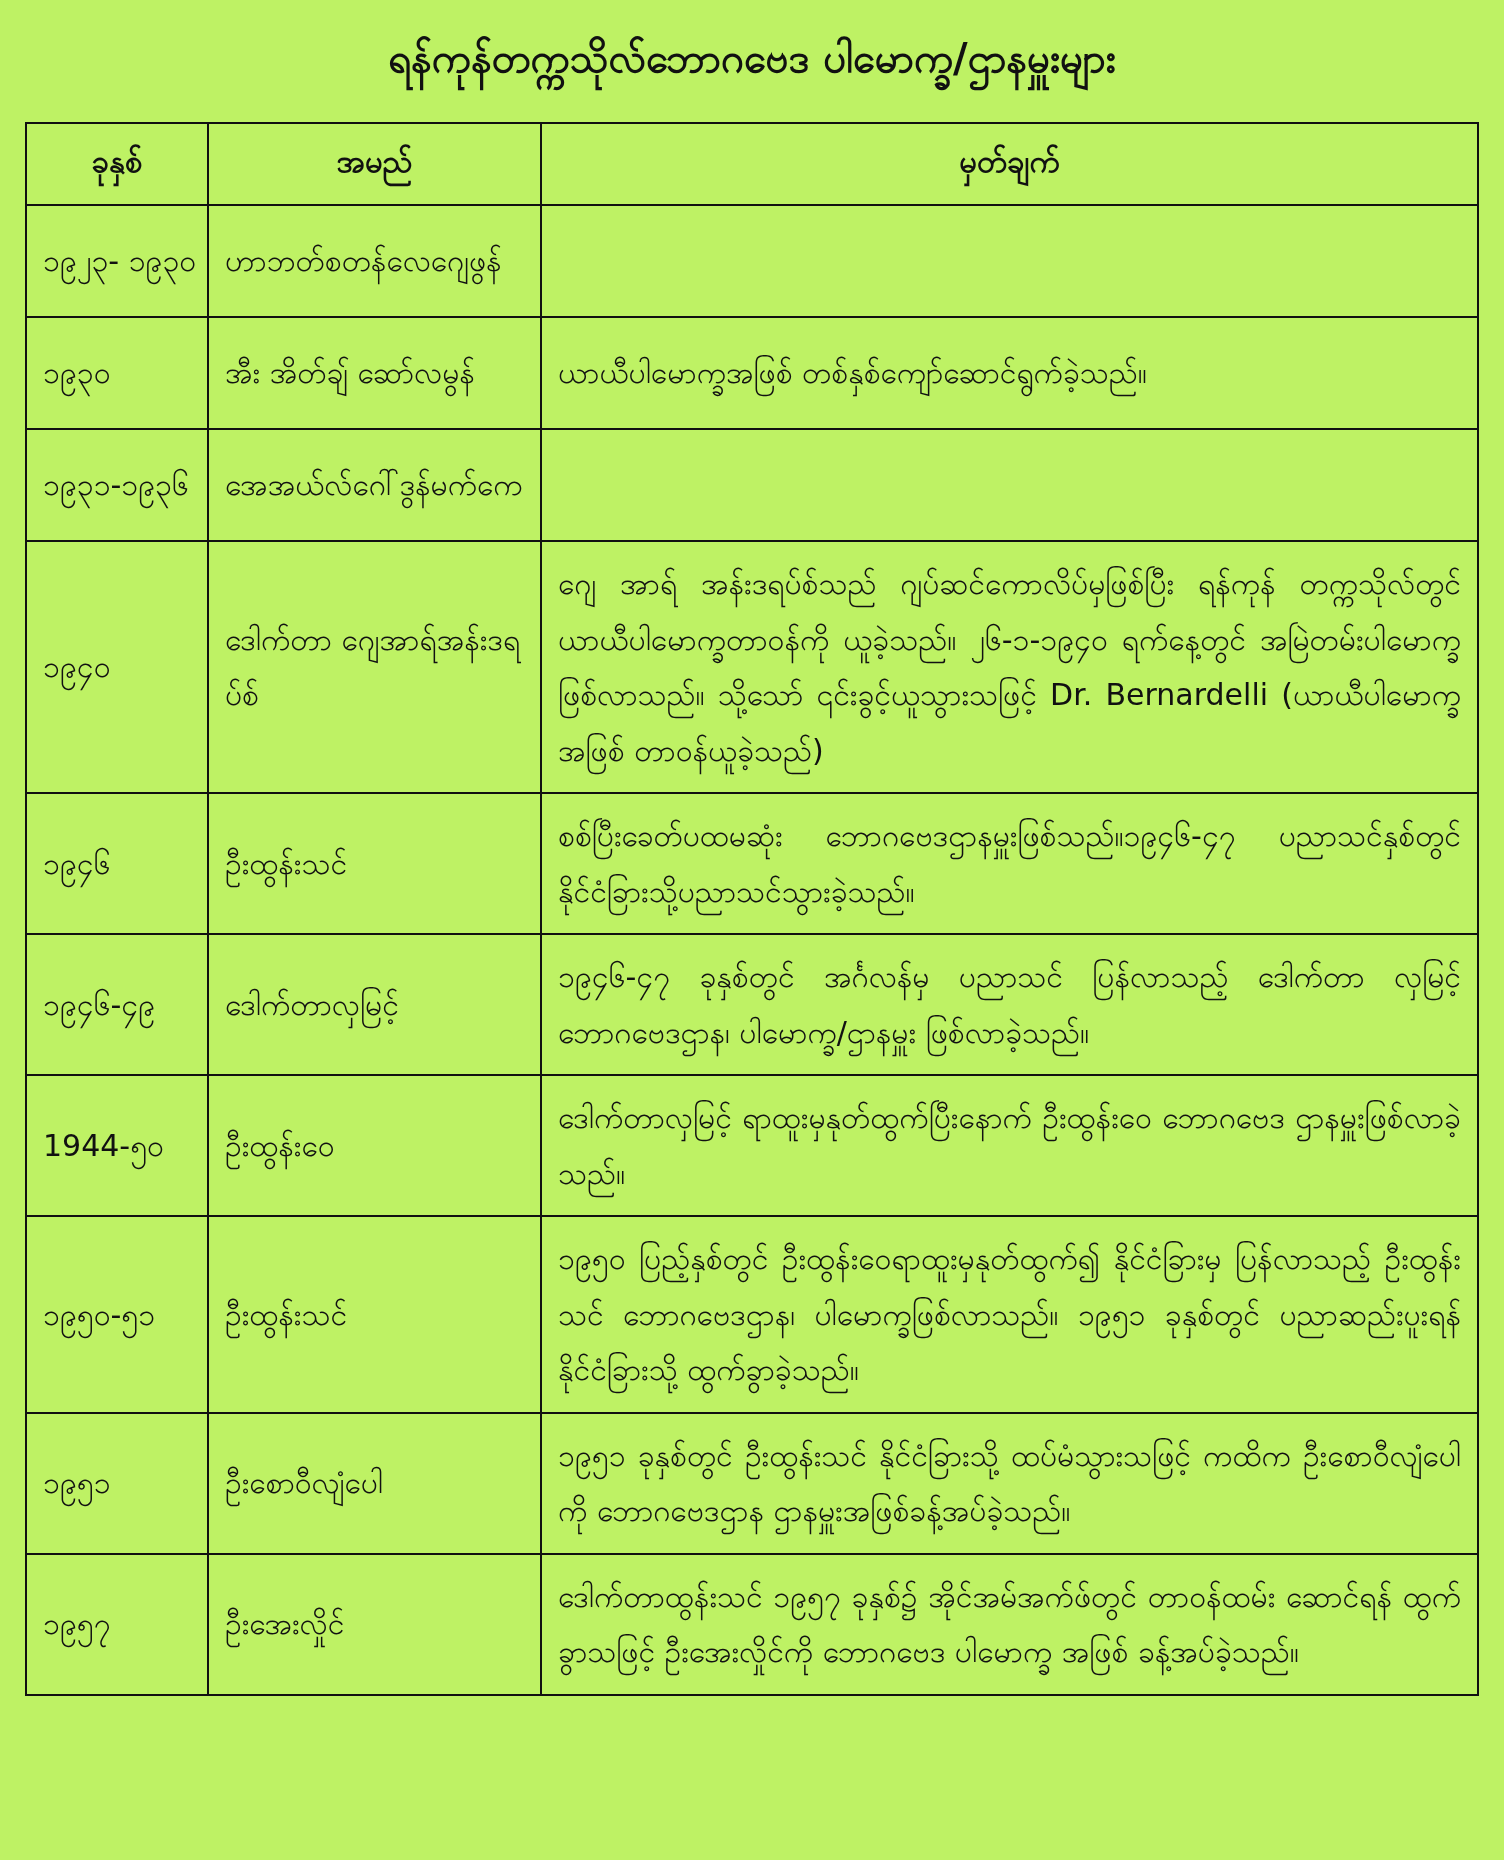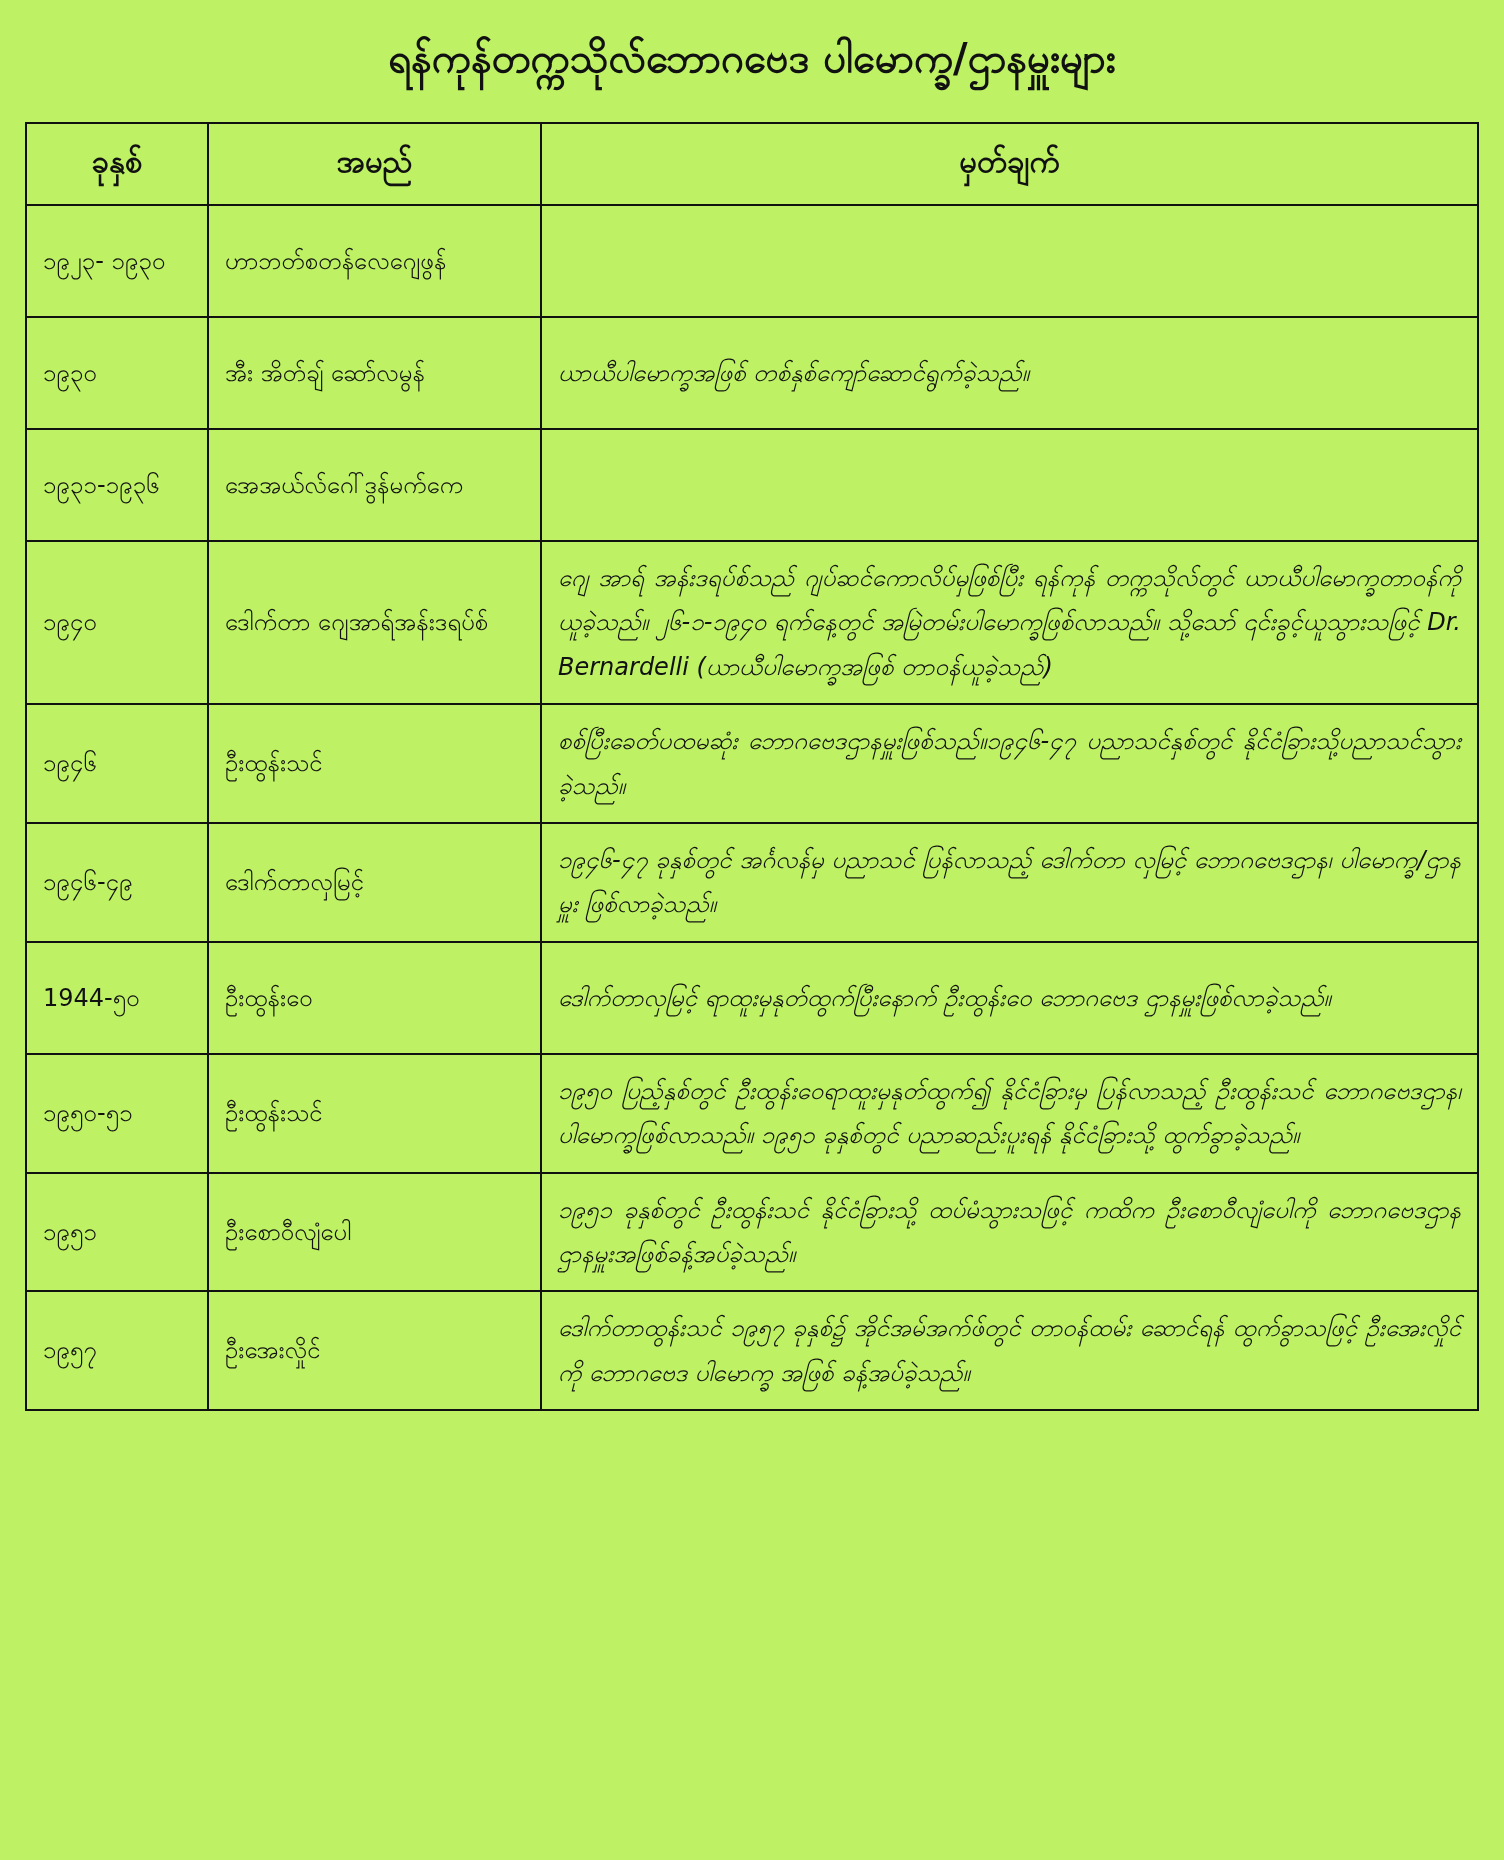--- a/index.html
+++ b/index.html
@@ -35,39 +35,38 @@
   }
   table.prof-table th {
     font-size: 31px;
     font-weight: bold;
     text-align: center;
     padding: 16px 8px;
     height: 48px;
     vertical-align: middle;
   }
   table.prof-table td {
-    font-size: 24px;
+    font-size: 30px;
     line-height: 1.85;
     vertical-align: middle;
     padding: 14px 16px;
     min-height: 80px;
     word-break: break-word;
   }
   td.year-cell {
     padding-left: 28px;
     white-space: nowrap;
   }
   td.name-cell {
     padding-left: 20px;
   }
   td.remark-cell {
     text-align: justify;
     padding-left: 20px;
     padding-right: 18px;
-    font-style: italic;
   }
   col.c-year   { width: 182px; }
   col.c-name   { width: 333px; }
   col.c-remark { width: auto; }
   tr.body-row { height: 112px; }
 </style>
 </head>
 <body>
 
 <div class="page">

